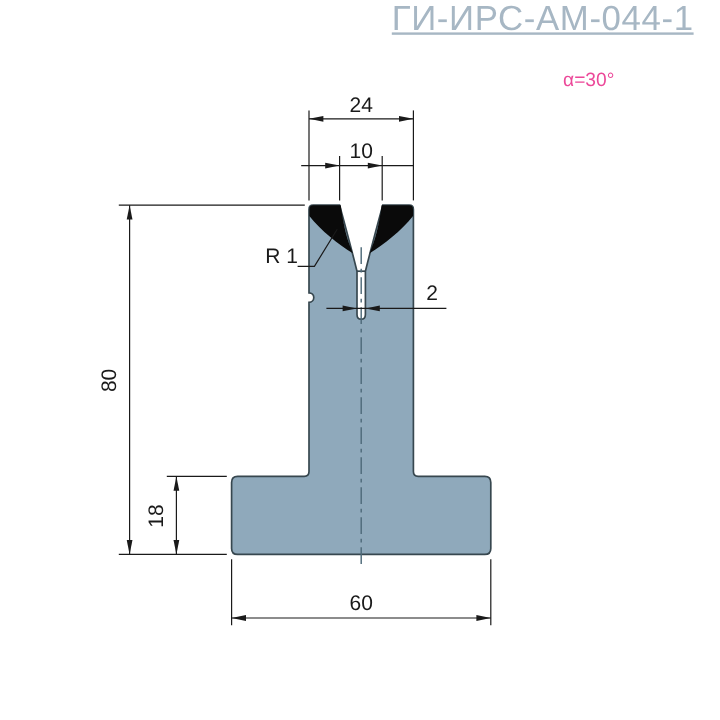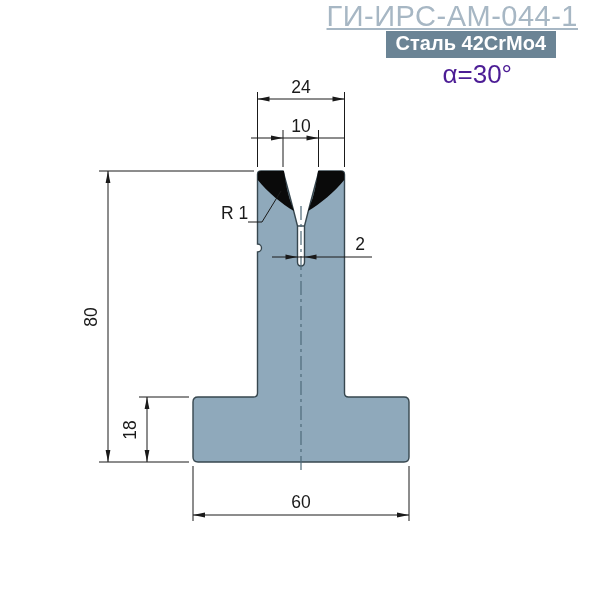--- a/index.html
+++ b/index.html
@@ -18,21 +18,21 @@
     white-space:nowrap;
     text-decoration:underline;
   }
   .badge{
     position:absolute;top:31px;right:44px;
     color:#ffffff;font-size:20px;font-weight:700;
     padding:1px 10px 3px 10px;white-space:nowrap;
   }
   .alpha{
     position:absolute;top:59px;right:88px;
-    color:#4c1d95;font-size:26px;white-space:nowrap;
+    color:#ec4899;font-size:16px;white-space:nowrap;
   }
   
   .outline{stroke:#37474f;stroke-width:1.4;}
   .dim line,.dim polyline{stroke:#1a1a1a;stroke-width:1;fill:none;}
   .dim polygon{fill:#1a1a1a;stroke:none;}
   .dim text{
     fill:#1a1a1a;font-size:17.5px;
     font-family:"Liberation Sans","DejaVu Sans",sans-serif;
   }
 </style>
@@ -123,17 +123,16 @@
     </g>
 
     <g class="dim">
       <polyline points="248,222 262,222 281,191"></polyline>
       <text x="221" y="219" text-anchor="start">R 1</text>
     </g>
   </svg>
 
   <div class="title" style="color: rgb(167, 183, 196);">ГИ-ИРС-АМ-044-1</div>
 
-  <div class="badge" style="background-color: rgb(107, 132, 149);">Сталь 42CrMo4</div>
 
   <div class="alpha">α=30°</div>
 
 </div>
 
 </body></html>

